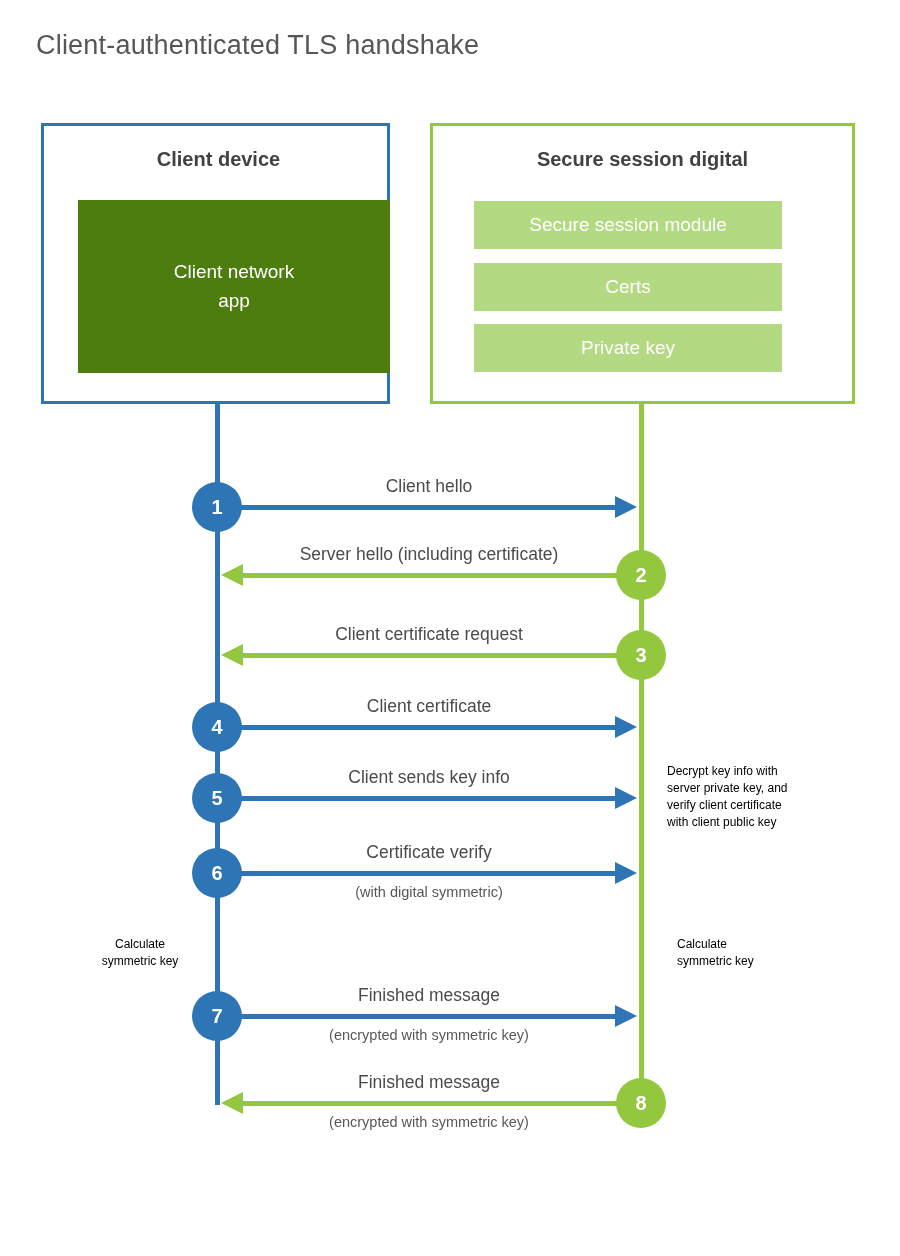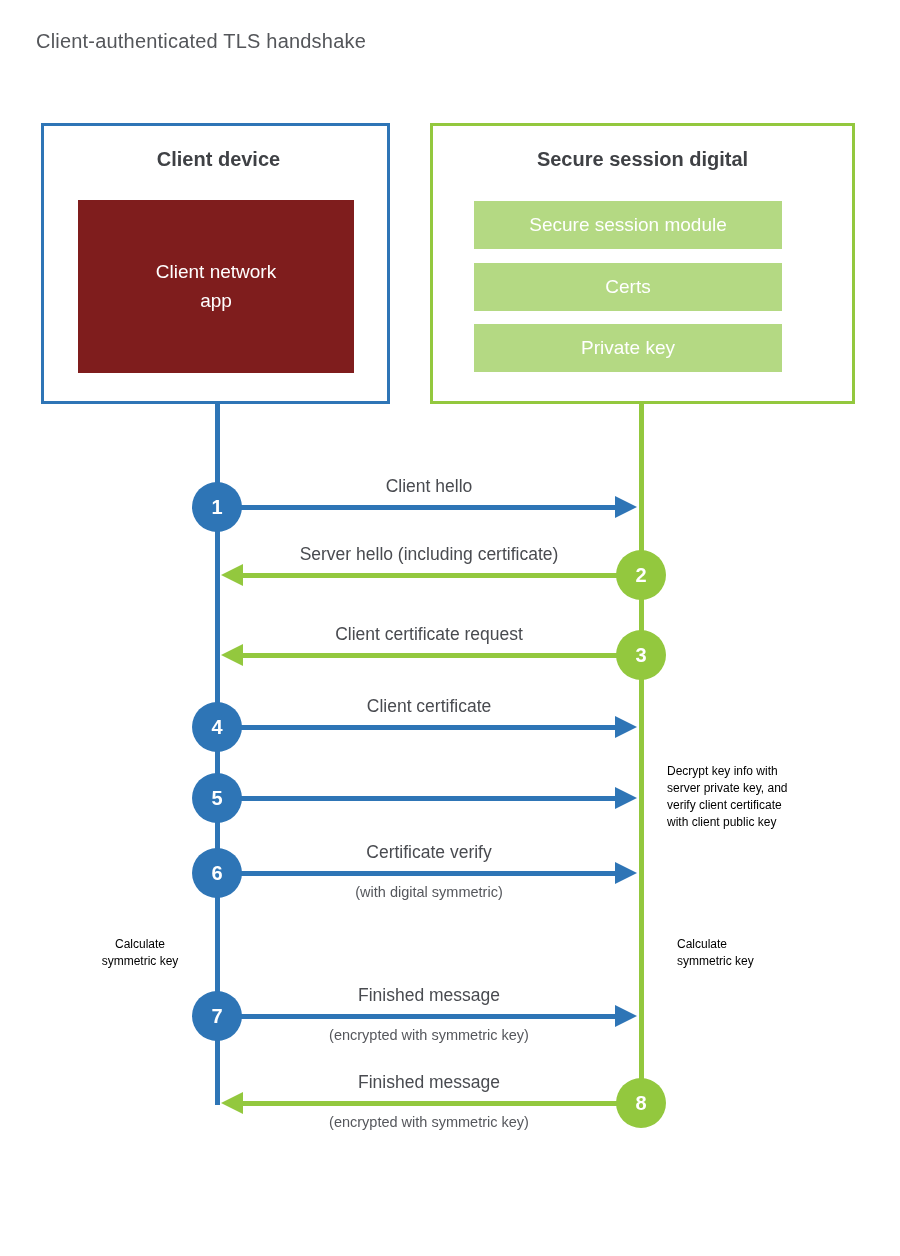--- a/index.html
+++ b/index.html
@@ -9,38 +9,38 @@
     position: relative;
     width: 900px;
     height: 1256px;
     background: #ffffff;
     overflow: hidden;
   }
   .abs { position: absolute; }
 
   .page-title {
     left: 36px; top: 30px; width: 700px;
-    font-size: 20px; font-weight: 300; color: #54565a;
+    font-size: 27px; font-weight: 300; color: #54565a;
     letter-spacing: 0.2px;
   }
 
   
   .actor-box { background: #ffffff; }
   .client-box { left: 41px; top: 123px; width: 349px; height: 281px; border: 3px solid #2e75b6; }
   .server-box { left: 430px; top: 123px; width: 425px; height: 281px; border: 3px solid #93c83e; }
   .actor-title {
     top: 148px; font-size: 20px; font-weight: bold; color: #3f4145;
     text-align: center;
   }
   .client-title { left: 41px; width: 349px; padding-left: 6px; }
   .server-title { left: 430px; width: 425px; }
 
   .app-box {
-    left: 78px; top: 200px; width: 276px; height: 173px;
-    background: #7f1d1d; color: #ffffff; font-size: 19px;
+    left: 78px; top: 200px; width: 312px; height: 173px;
+    background: #4d7c0f; color: #ffffff; font-size: 19px;
     display: flex; align-items: center; justify-content: center;
     text-align: center; white-space: pre-line; line-height: 1.5;
   }
   .module-bar {
     left: 474px; width: 308px; height: 48px;
     background: #b4d983; color: #ffffff; font-size: 19px;
     display: flex; align-items: center; justify-content: center;
     text-align: center;
   }
 
@@ -123,20 +123,21 @@
       <span>3</span>
     </div>
 
   <div class="abs msg-label" style="top:693px">Client certificate</div>
   <div class="abs h-line blue" style="left:217px; top:725px; width:398px"></div>
   <div class="abs arrow-head right" style="left:615px; top:716px"></div>
   <div class="abs step-circle blue" style="left:192px; top:702px">
       <span>4</span>
     </div>
 
+  <div class="abs msg-label" style="top:764px">Client sends key info</div>
   <div class="abs h-line blue" style="left:217px; top:796px; width:398px"></div>
   <div class="abs arrow-head right" style="left:615px; top:787px"></div>
   <div class="abs step-circle blue" style="left:192px; top:773px">
       <span>5</span>
     </div>
 
   <div class="abs msg-label" style="top:839px">Certificate verify</div>
   <div class="abs msg-sub" style="top:882px">(with digital symmetric)</div>
   <div class="abs h-line blue" style="left:217px; top:871px; width:398px"></div>
   <div class="abs arrow-head right" style="left:615px; top:862px"></div>

